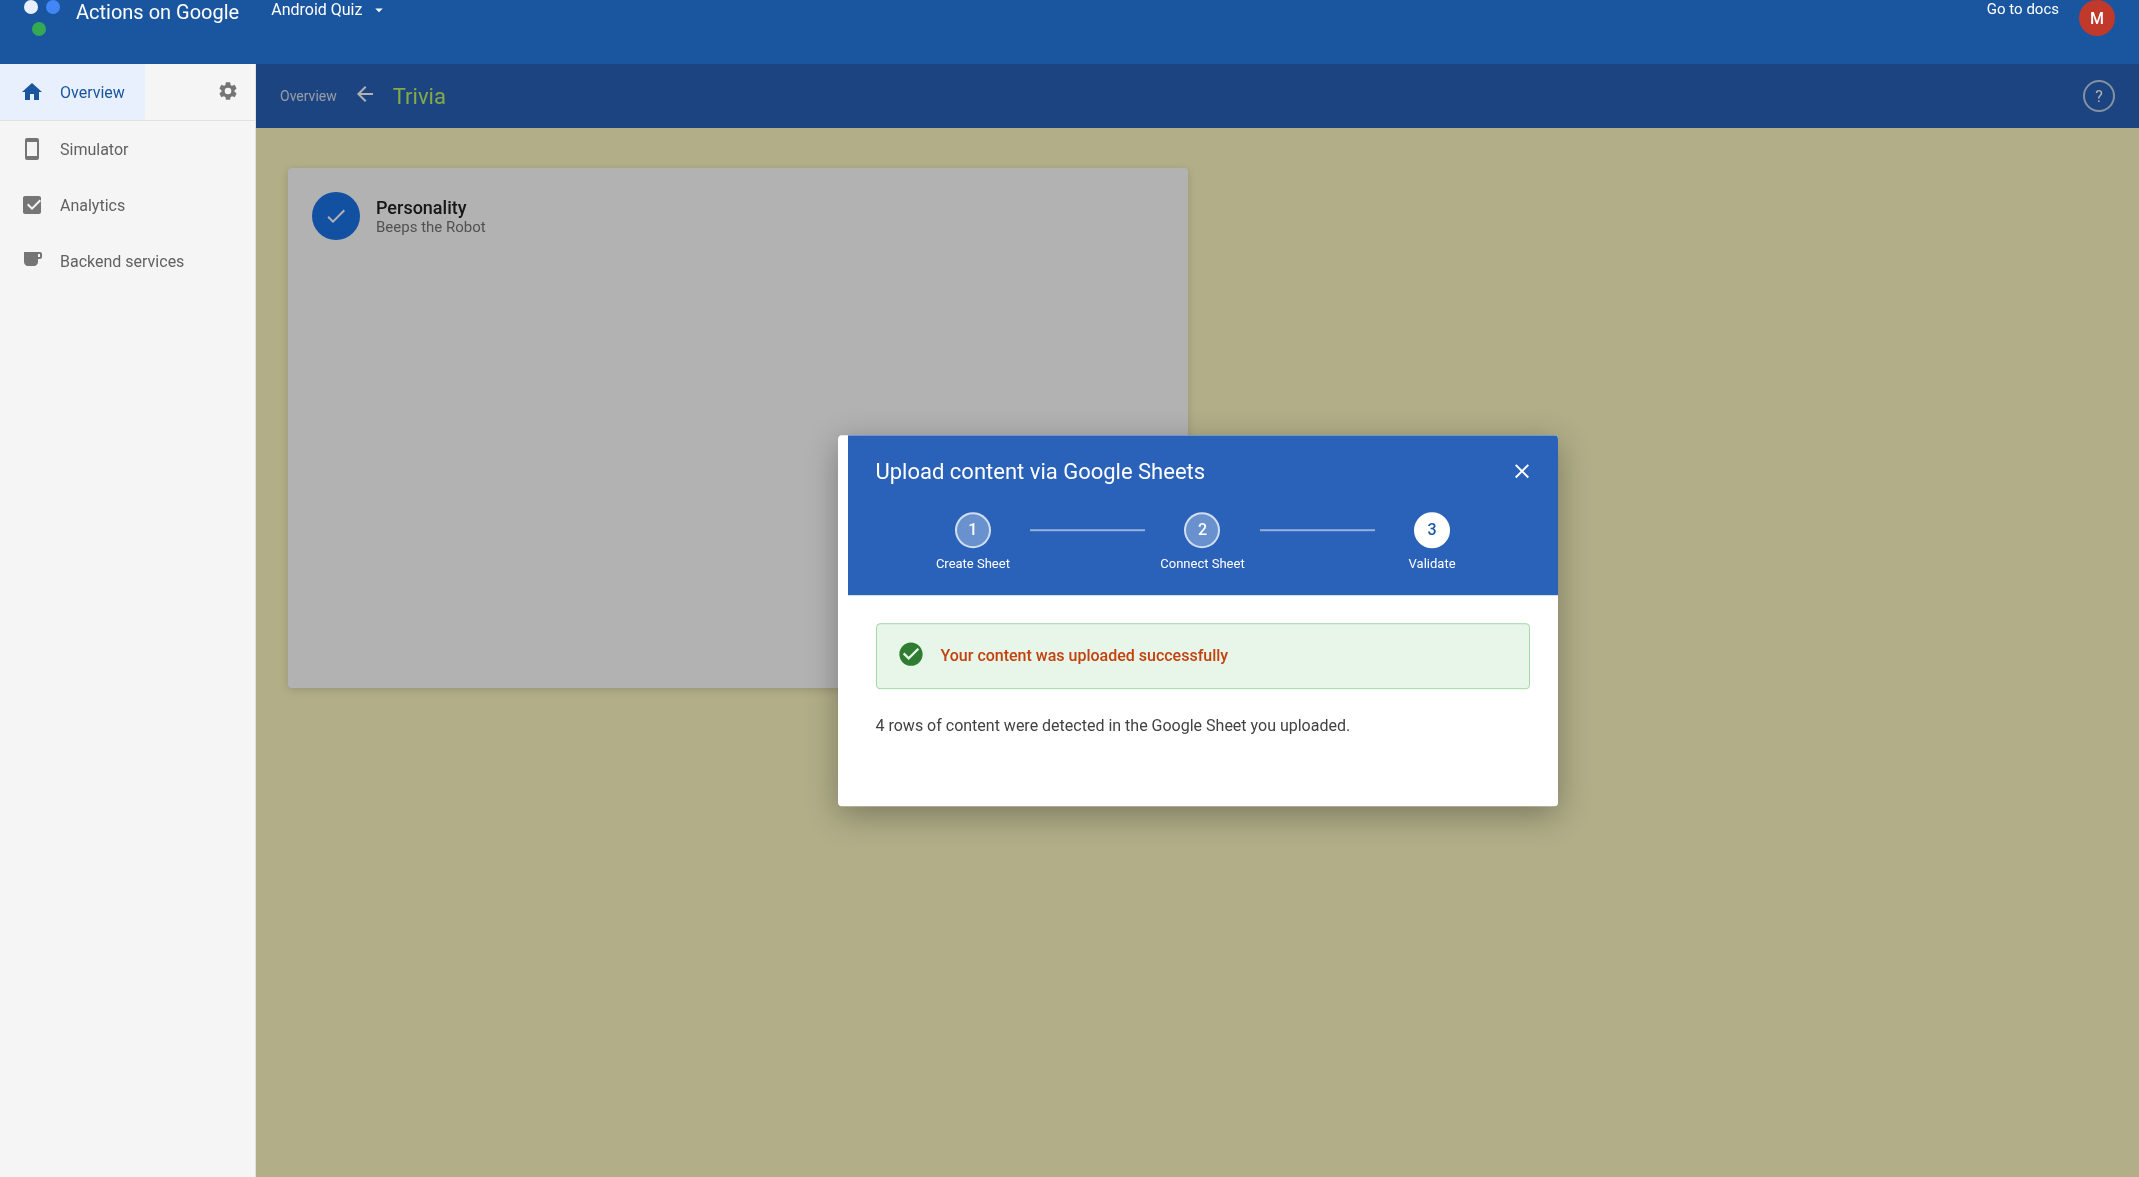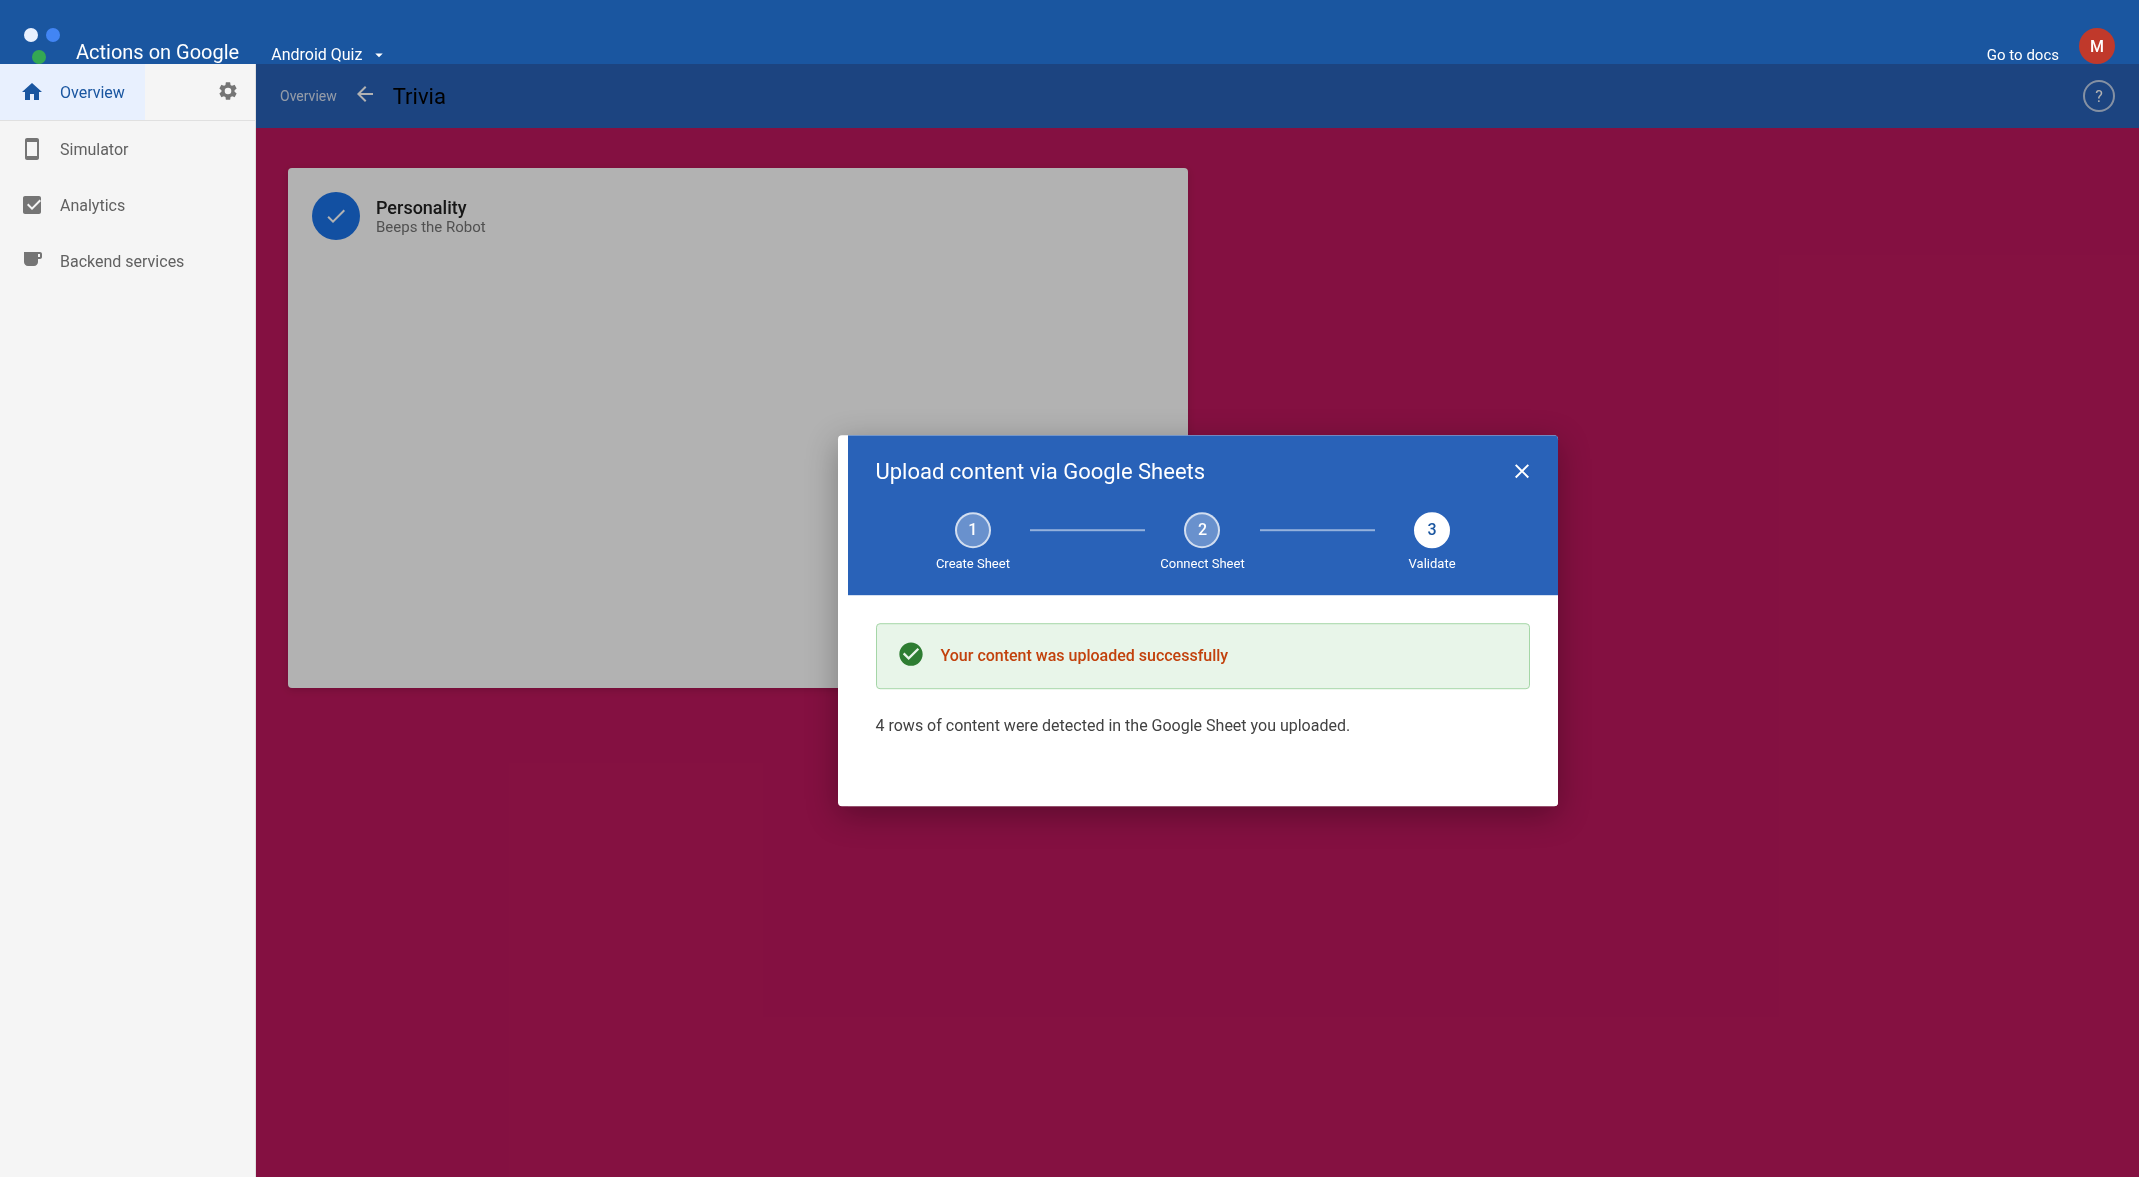--- a/index.html
+++ b/index.html
@@ -2,21 +2,21 @@
 <html><head>
   <meta charset="utf-8">
   <style>
     * { box-sizing: border-box; margin: 0; padding: 0; }
     body { font-family: 'Roboto', Arial, sans-serif; background: #b0bec5; width: 2139px; height: 1177px; overflow: hidden; position: relative; }
 
     
     .topbar {
       position: absolute; top: 0; left: 0; right: 0; height: 64px;
       background: #1a56a0;
-      display: flex; align-items: flex-end; padding: 0 24px;
+      display: flex; align-items: flex-start; padding: 0 24px;
       z-index: 10;
     }
     .topbar-logo {
       width: 36px; height: 36px; margin-right: 16px;
       display: flex; align-items: center; justify-content: center;
     }
     .logo-circles {
       position: relative; width: 36px; height: 36px;
     }
     .logo-circles span {
@@ -74,37 +74,37 @@
     
     .sub-header {
       background: #2962b8; height: 64px;
       display: flex; align-items: center; padding: 0 24px; gap: 16px;
       position: relative;
     }
     .sub-header-breadcrumb {
       color: rgba(255,255,255,0.8); font-size: 14px;
     }
     .sub-header-title {
-      color: #000000; font-size: 22px; font-weight: 400;
+      color: #bef264; font-size: 22px; font-weight: 400;
     }
     .back-arrow {
       cursor: pointer; color: white;
     }
     .back-arrow svg { width: 24px; height: 24px; fill: white; }
     .help-icon {
       position: absolute; right: 24px; top: 50%; transform: translateY(-50%);
       width: 32px; height: 32px; border-radius: 50%; border: 2px solid rgba(255,255,255,0.7);
       display: flex; align-items: center; justify-content: center;
       color: white; font-size: 16px; cursor: pointer;
     }
 
     
     .content-area {
       padding: 40px 32px;
-      background: #be185d;
+      background: #fef9c3;
       min-height: calc(100% - 64px);
     }
 
     
     .card-bg {
       background: white; border-radius: 4px;
       padding: 24px;
       max-width: 900px;
       min-height: 520px;
       position: relative;

